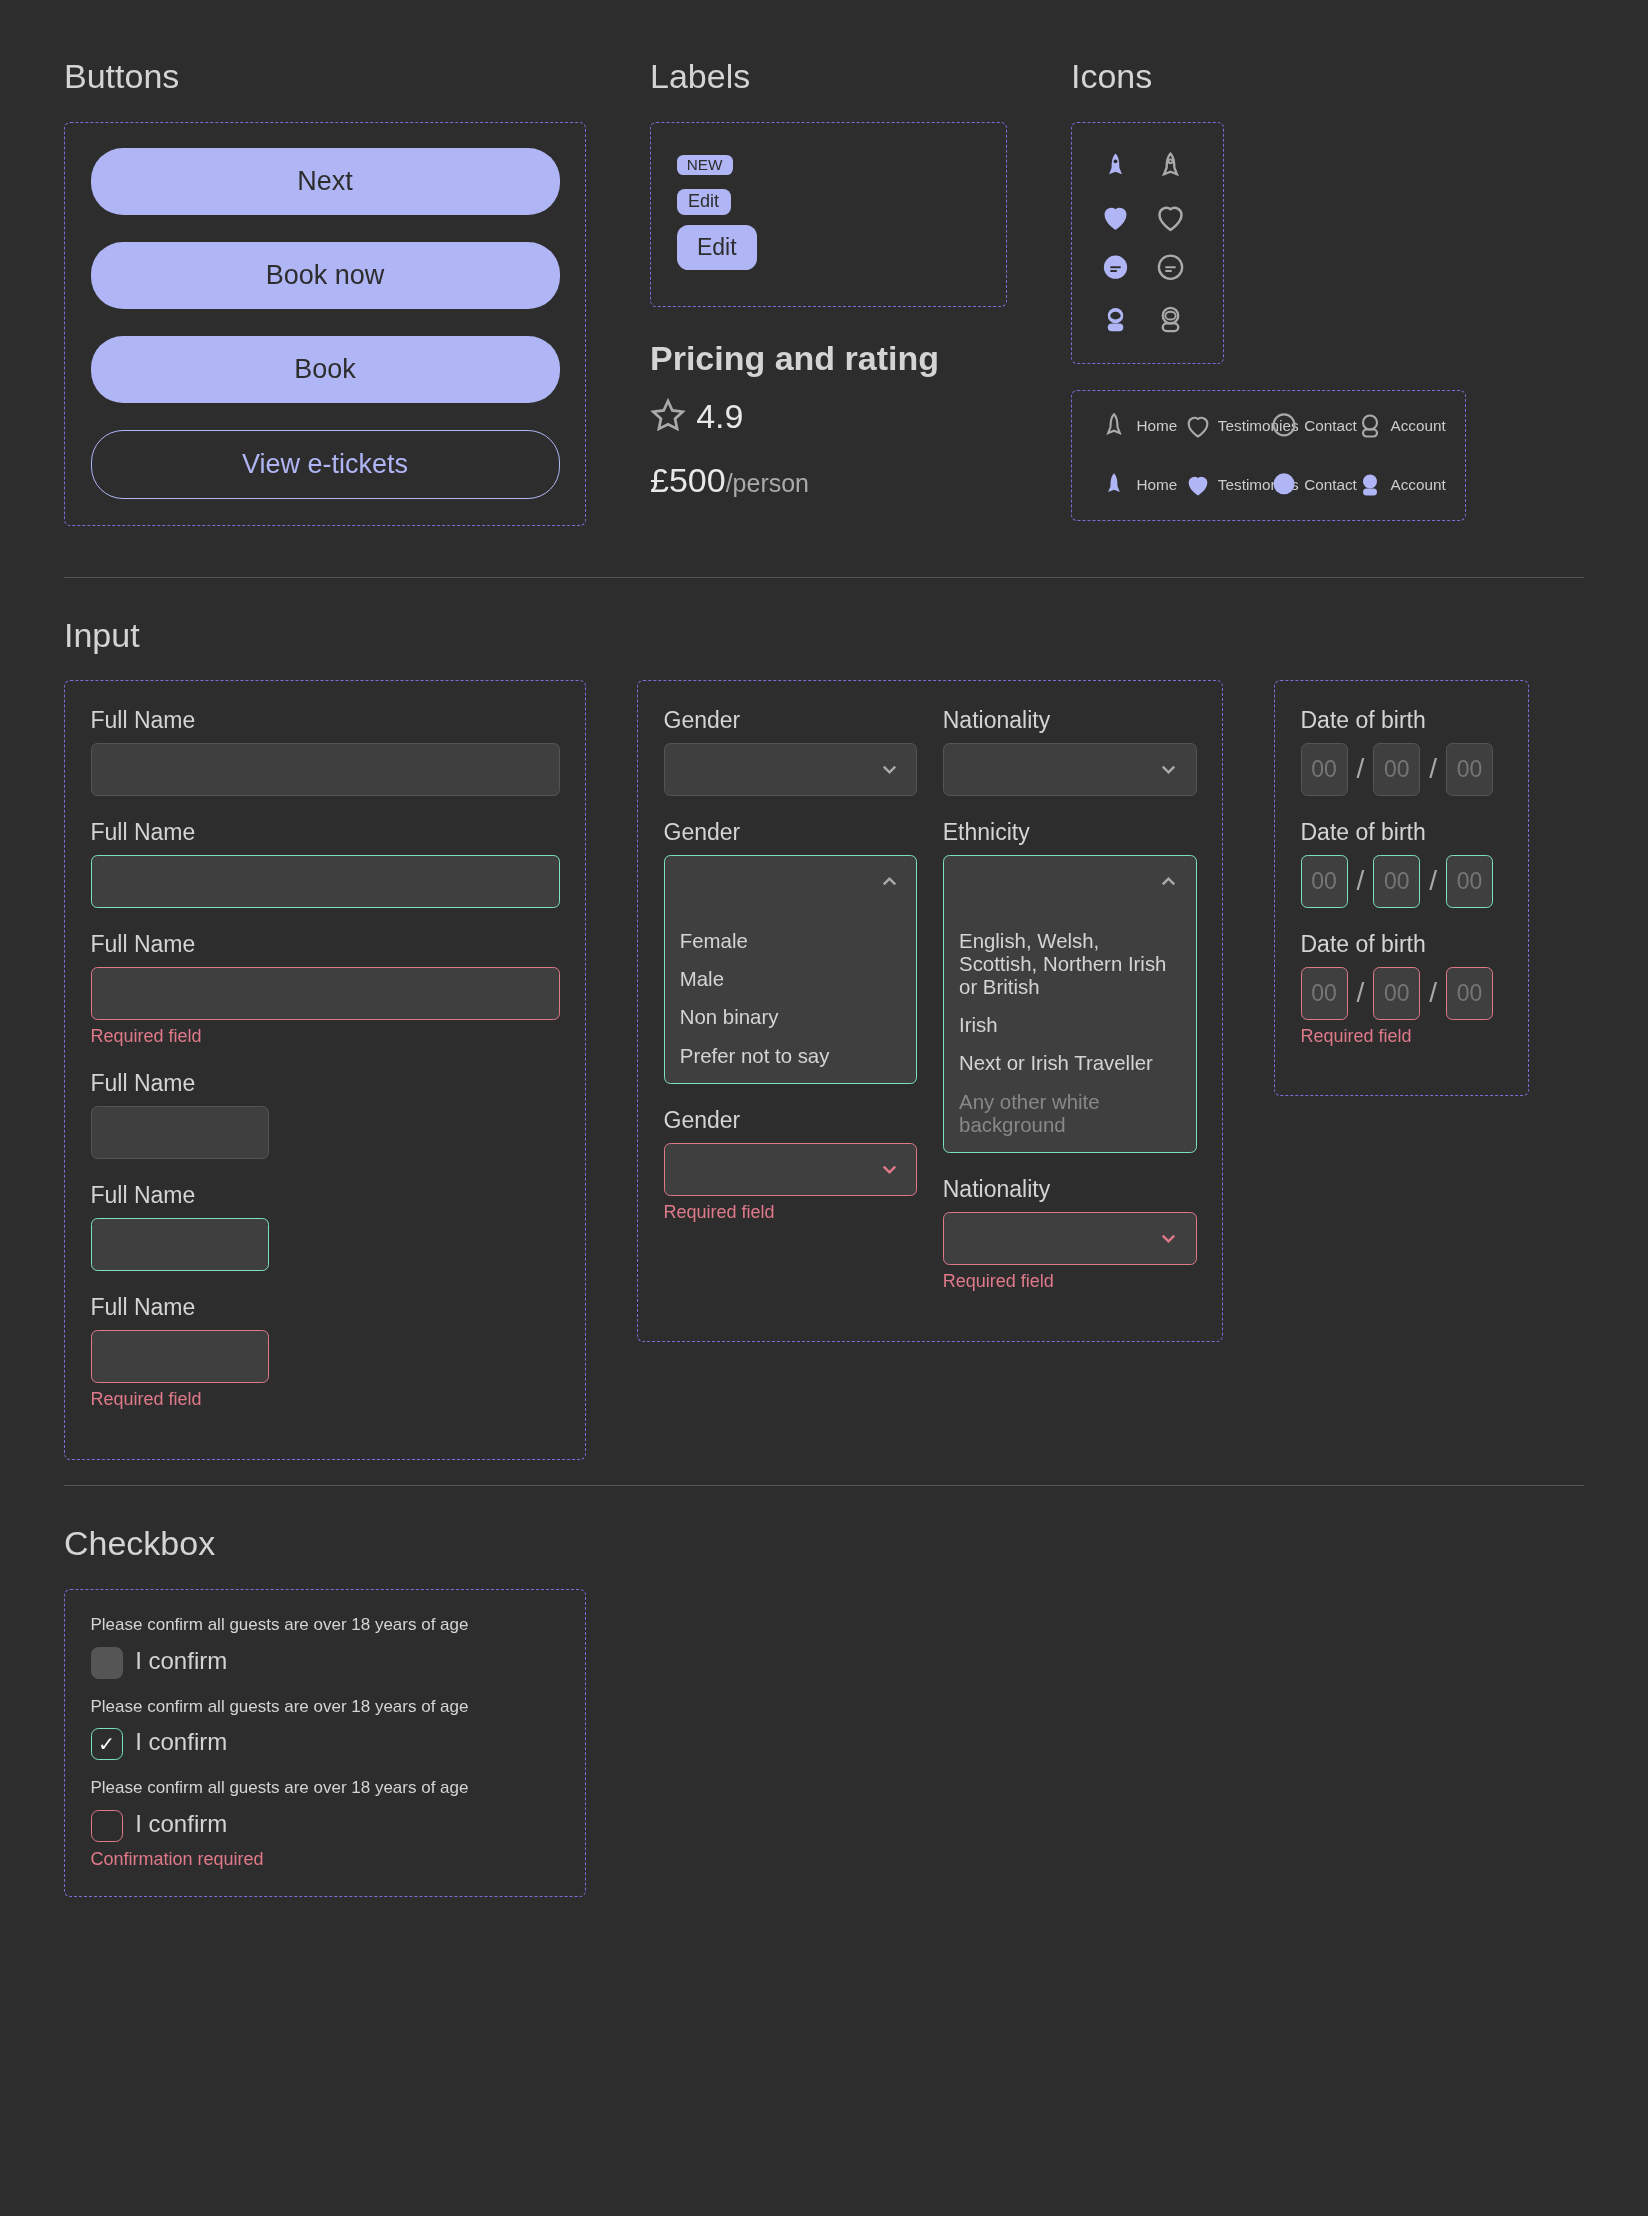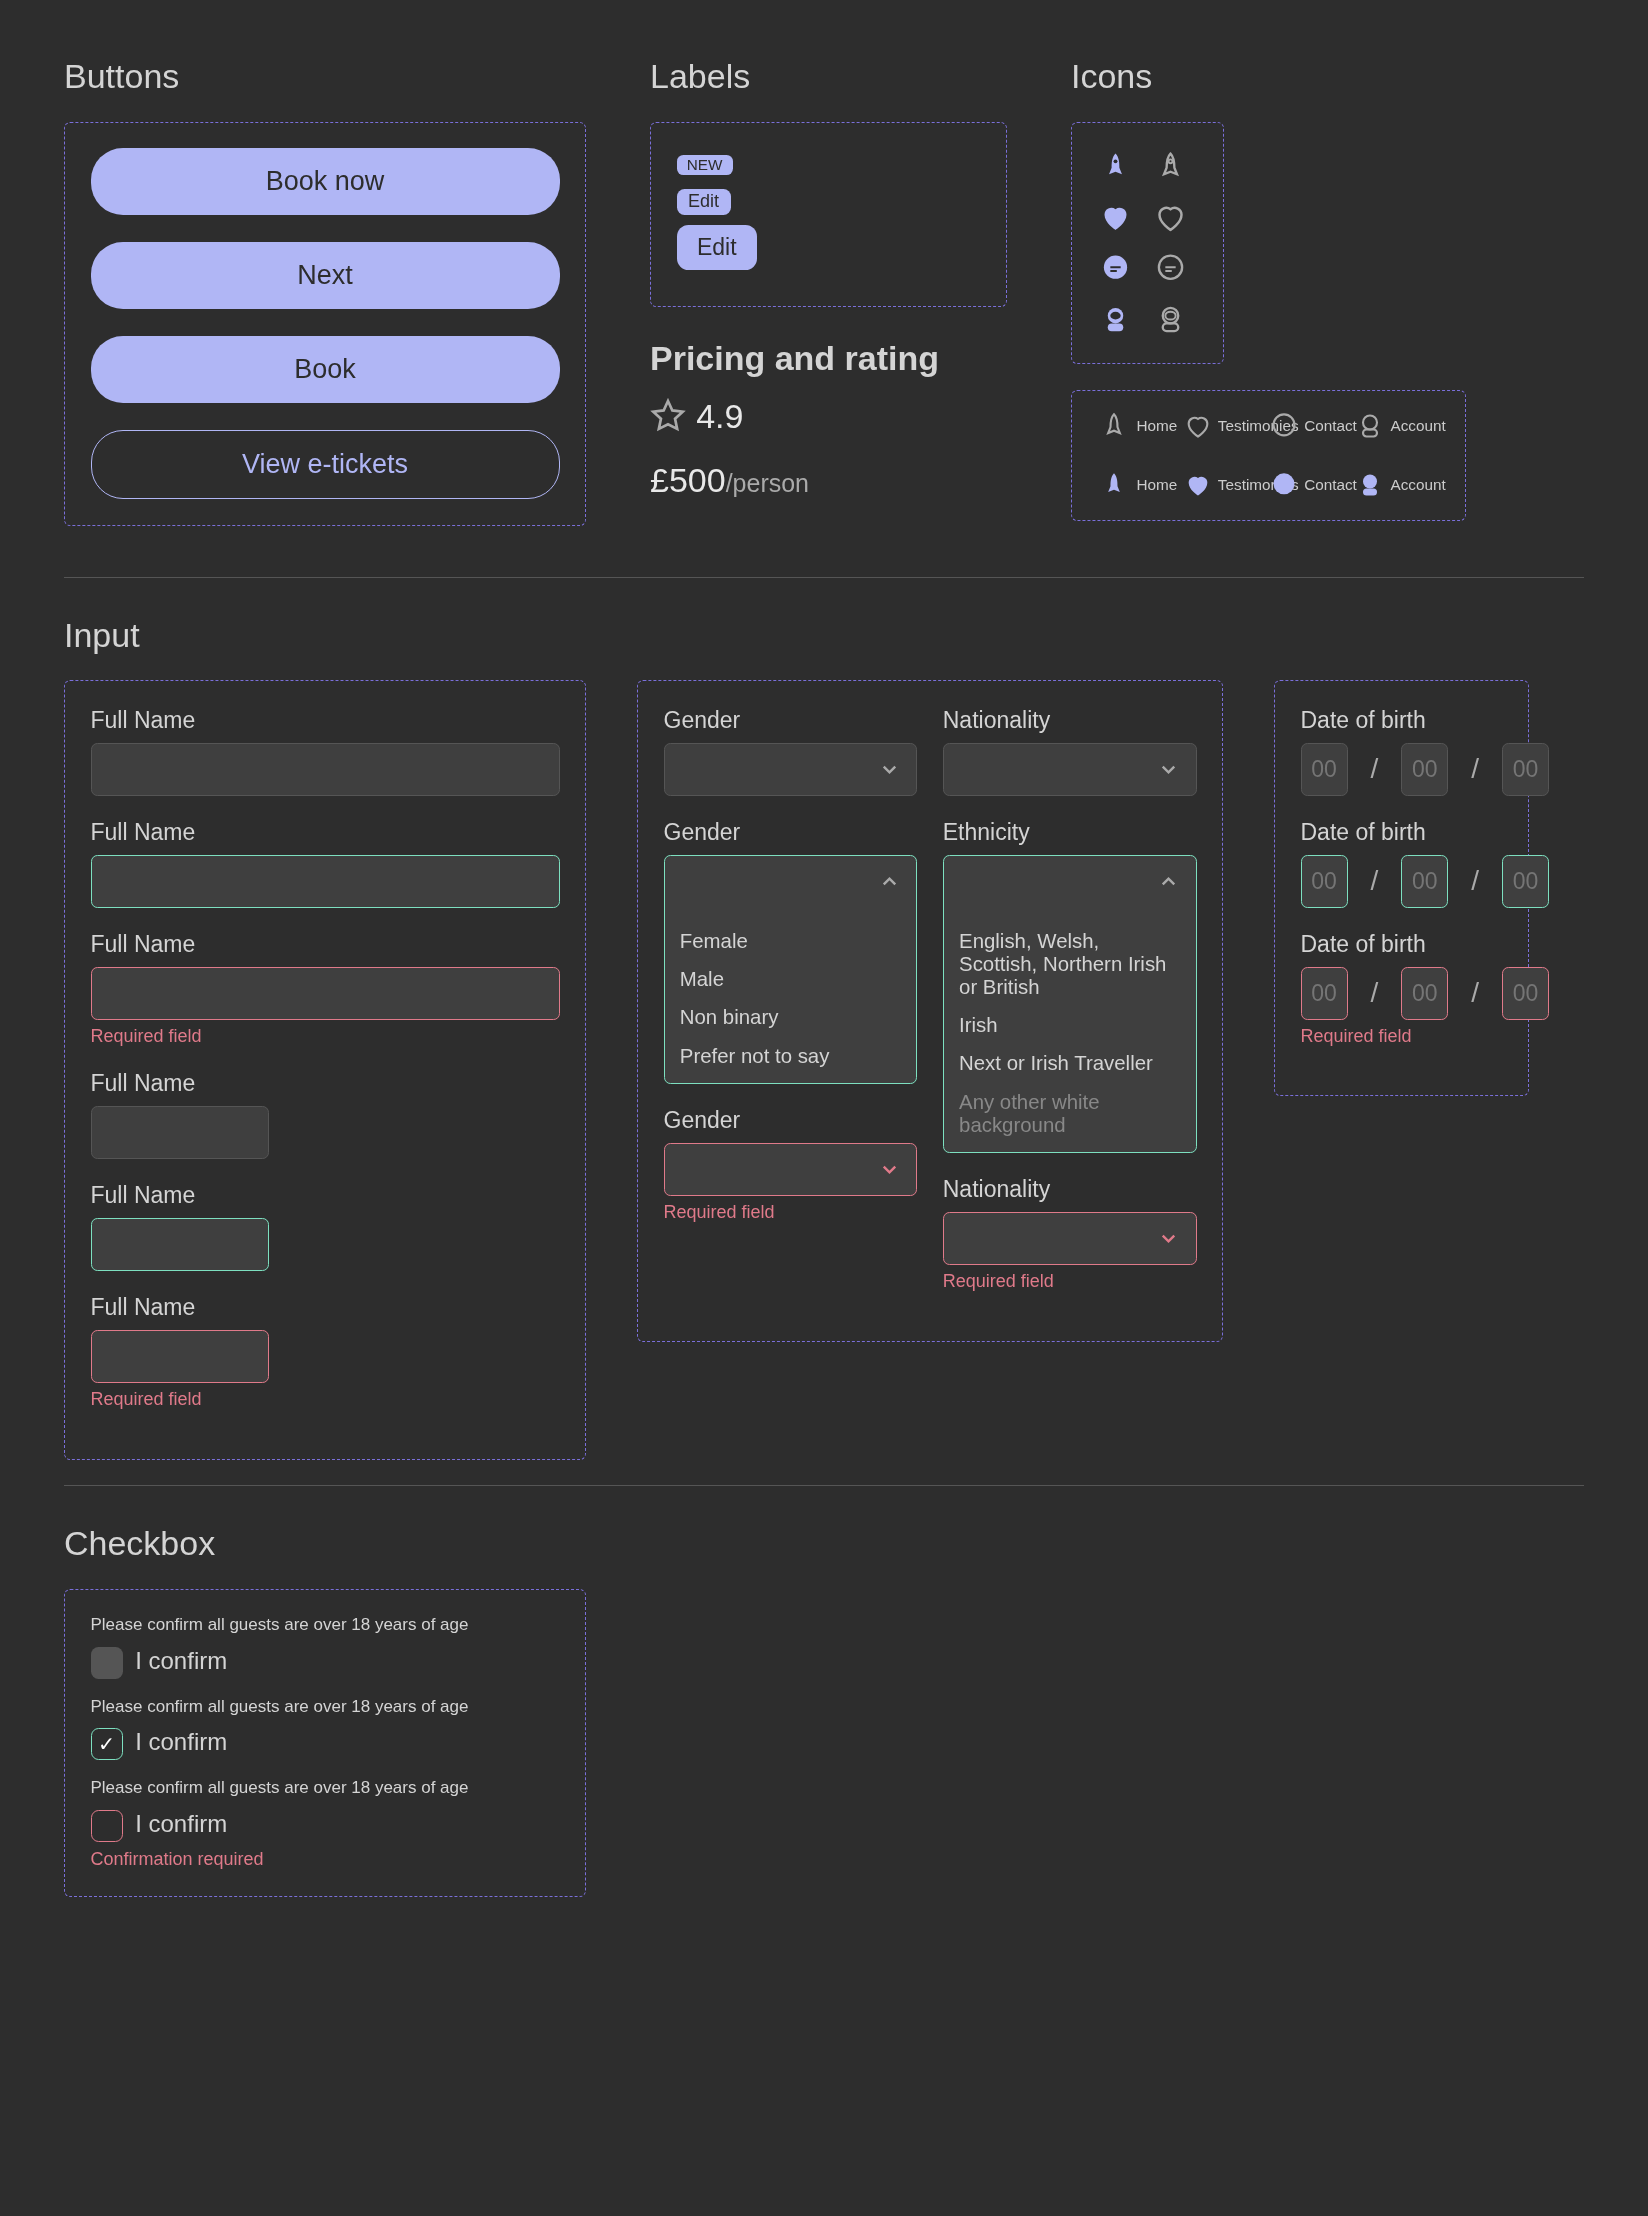--- a/index.html
+++ b/index.html
@@ -123,21 +123,21 @@
 }
 .select-box.focus { border-color: #7de0c0; }
 .select-box.error { border-color: #e07a8a; }
 .select-box.tall { height: auto; flex-direction: column; align-items: stretch; padding: 0; }
 .select-header { display: flex; justify-content: flex-end; padding: 14px 15.3px; }
 .select-options { padding: 0 15.3px 7.6px; margin-top: 16px; }
 .select-opt { font-size: 20.4px; color: #d4d4d4; padding: 7.6px 0; cursor: pointer; }
 .select-opt.dim { color: #888; }
 .two-col { display: flex; gap: 25.5px; }
 .two-col > div { flex: 1; }
-.date-row { display: flex; align-items: center; gap: 23px; }
+.date-row { display: flex; align-items: center; gap: 9px; }
 .date-input {
   width: 47px;
   height: 53px;
   background: #3f3f3f;
   border: 1.3px solid #555;
   border-radius: 6.4px;
   text-align: center;
   font-size: 23px;
   color: #888;
 }
@@ -166,22 +166,22 @@
 .stroke-inactive { stroke: #aaa; fill: none; }
 .fill-active { fill: #b0b6f5; }
 </style>
 </head>
 <body>
 
 <div class="row1">
   <div class="col-buttons">
     <h2 class="section-title">Buttons</h2>
     <div class="dashed-box">
+      <button class="btn">Next</button>
       <button class="btn">Book now</button>
-      <button class="btn">Next</button>
       <button class="btn">Book</button>
       <button class="btn outline">View e-tickets</button>
     </div>
   </div>
 
   <div class="col-labels">
     <h2 class="section-title">Labels</h2>
     <div class="dashed-box">
       <div><span class="pill tiny">NEW</span></div>
       <div><span class="pill small">Edit</span></div>

